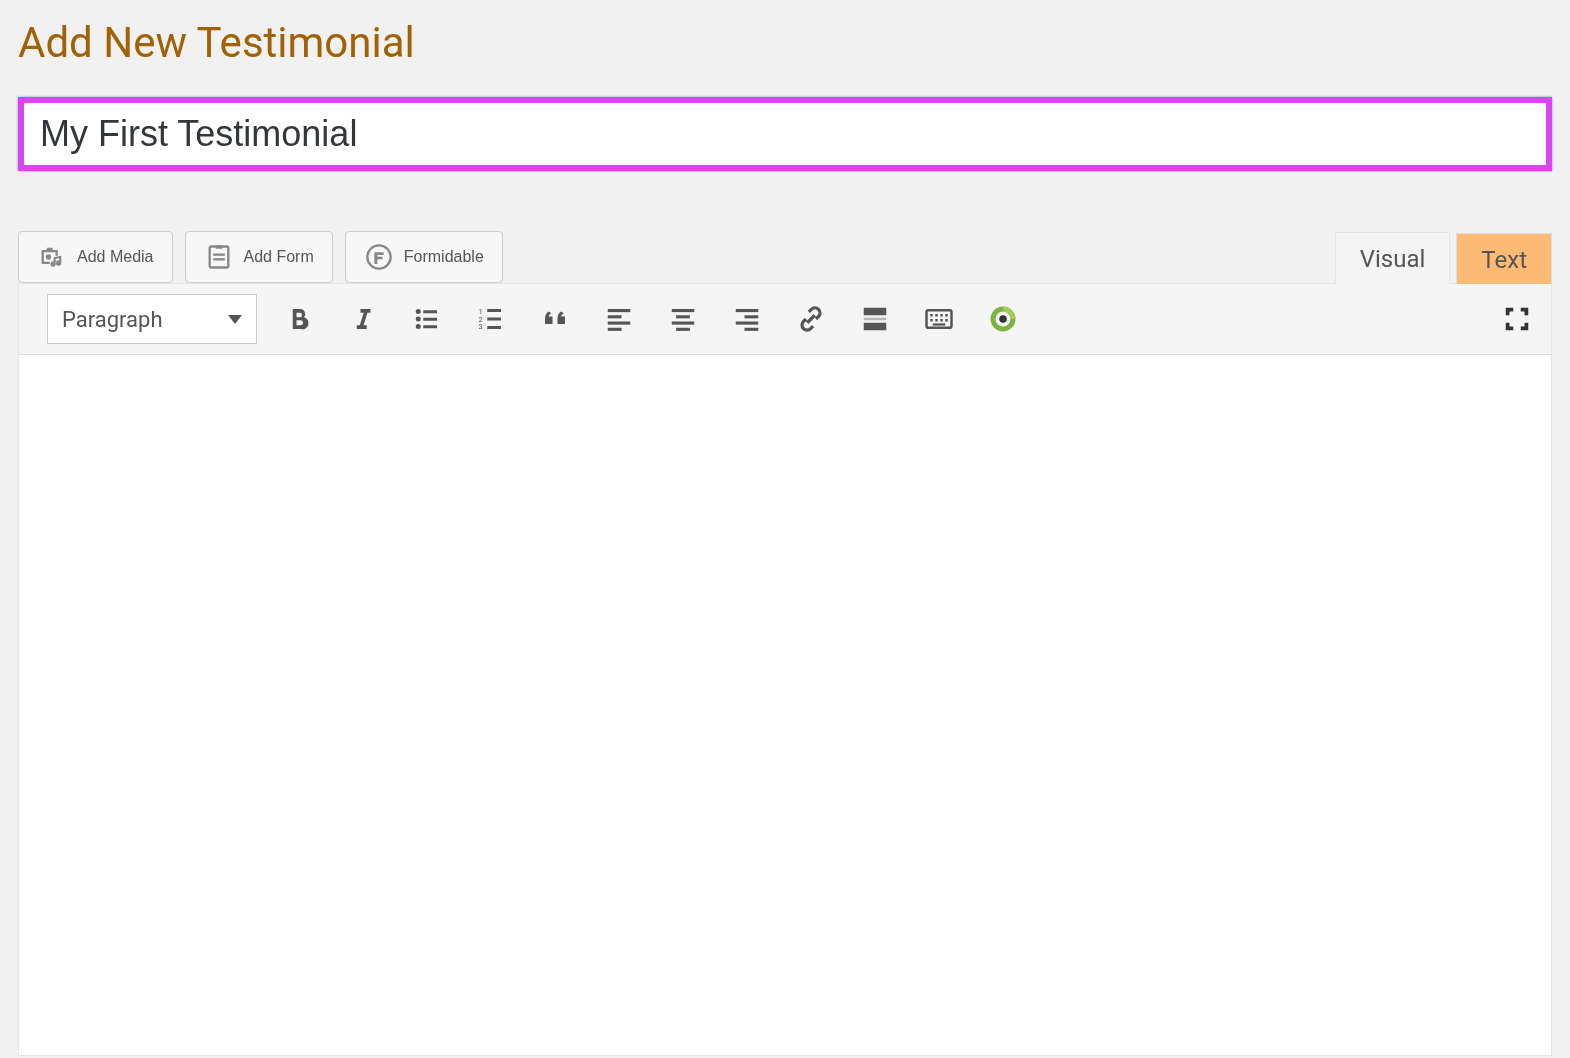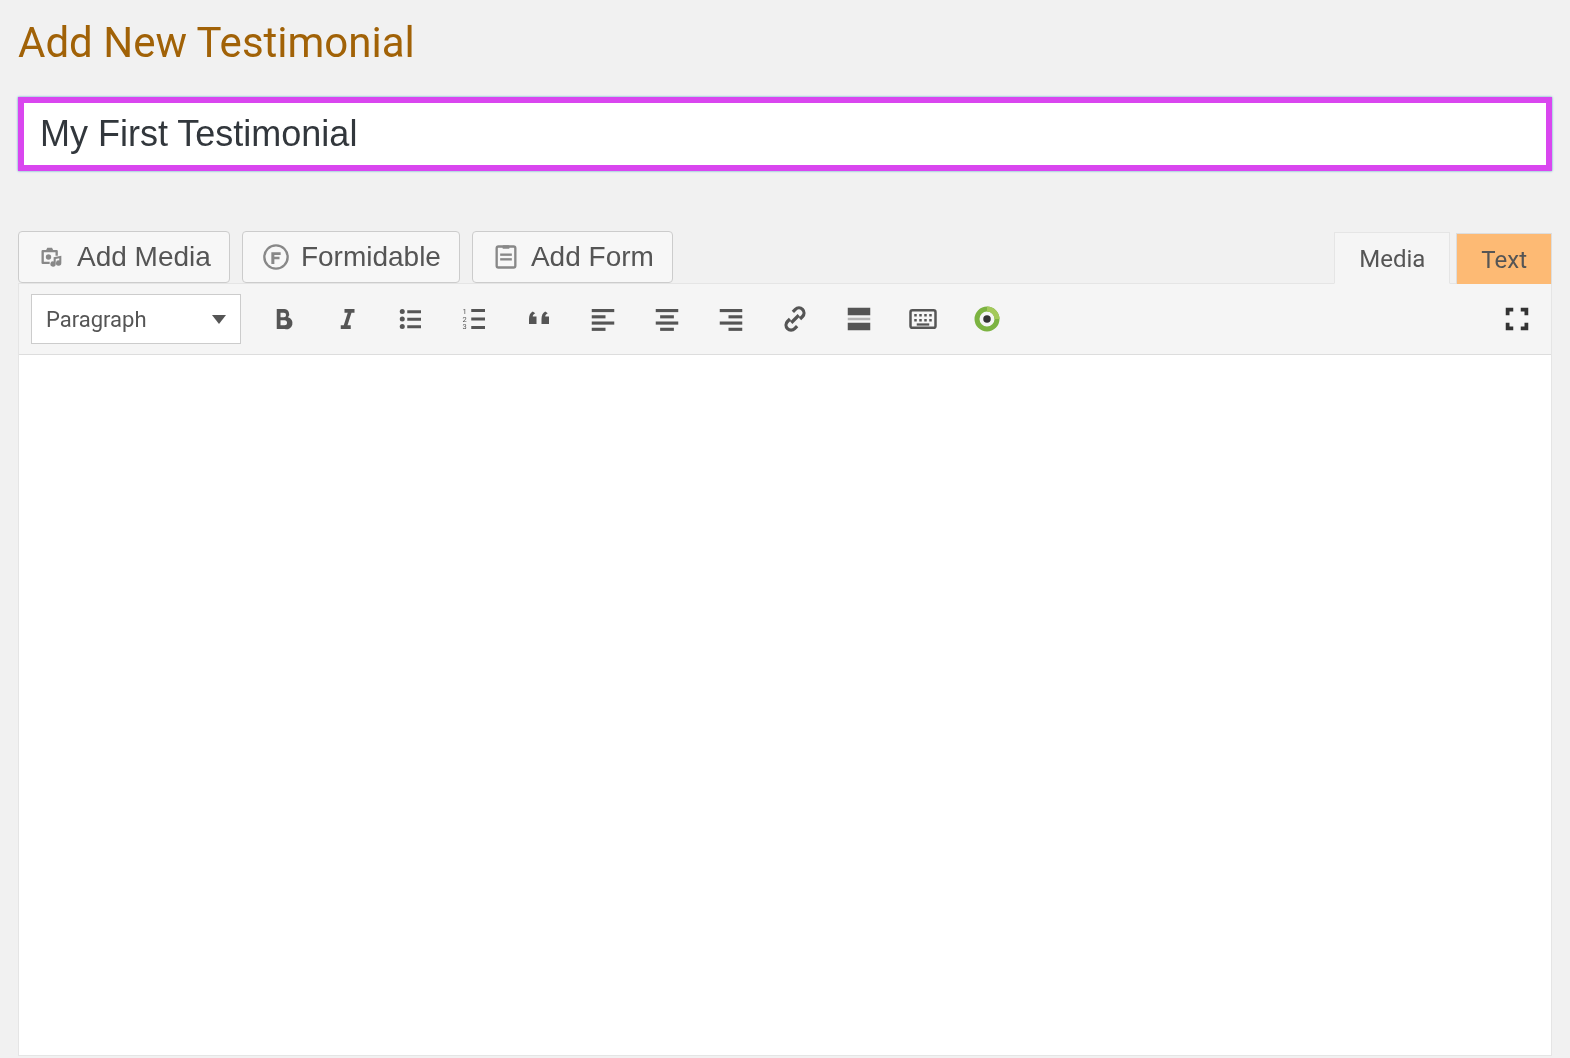--- a/index.html
+++ b/index.html
@@ -43,21 +43,21 @@
     margin-bottom: 0;
   }
   .media-btn {
     display: inline-flex;
     align-items: center;
     gap: 10px;
     background: #f7f7f7;
     border: 1px solid #ccc;
     border-radius: 4px;
     padding: 10px 18px;
-    font-size: 28px;
+    font-size: 16px;
     color: #555;
     cursor: pointer;
     line-height: 1;
     height: 52px;
   }
   .media-btn .icon-slot {
     display: inline-flex;
     align-items: center;
     justify-content: center;
     width: 30px;
@@ -107,20 +107,21 @@
     align-items: center;
     justify-content: space-between;
     background: #fff;
     border: 1px solid #ccc;
     height: 50px;
     min-width: 210px;
     padding: 0 14px;
     font-size: 22px;
     color: #555;
     cursor: pointer;
+    margin-left: 16px;
   }
   .format-select .chev {
     width: 0; height: 0;
     border-left: 7px solid transparent;
     border-right: 7px solid transparent;
     border-top: 9px solid #555;
   }
   .tb-btn {
     width: 44px; height: 44px;
     display: inline-flex;
@@ -159,43 +160,43 @@
           <circle fill="#888" cx="9" cy="12" r="2.3"></circle>
           <path fill="#888" d="M20 11v6.2a2.3 2.3 0 1 1-1.8-2.25V13l-3 .7v4.3a2.3 2.3 0 1 1-1.8-2.25V12.2l6.6-1.2z"></path>
         </svg>
       </span>
       <span>Add Media</span>
     </button>
 
     <button class="media-btn">
       <span class="icon-slot">
         <svg viewBox="0 0 24 24">
-          <circle cx="12" cy="12" r="10" fill="none" stroke="#888" stroke-width="2"></circle>
-          <path fill="#888" d="M8 8h8v2.2H10.6v1.6H15v2.2h-4.4V18H8z"></path>
-        </svg>
-      </span>
-      <span>Formidable</span>
-    </button>
-
-    <button class="media-btn">
-      <span class="icon-slot">
-        <svg viewBox="0 0 24 24">
           <rect x="4" y="3" width="16" height="18" rx="1.5" fill="none" stroke="#888" stroke-width="2"></rect>
           <rect x="9" y="2" width="6" height="3" rx="1" fill="#888"></rect>
           <rect x="7" y="9" width="10" height="2" fill="#888"></rect>
           <rect x="7" y="13" width="10" height="2" fill="#888"></rect>
         </svg>
       </span>
       <span>Add Form</span>
     </button>
 
+    <button class="media-btn">
+      <span class="icon-slot">
+        <svg viewBox="0 0 24 24">
+          <circle cx="12" cy="12" r="10" fill="none" stroke="#888" stroke-width="2"></circle>
+          <path fill="#888" d="M8 8h8v2.2H10.6v1.6H15v2.2h-4.4V18H8z"></path>
+        </svg>
+      </span>
+      <span>Formidable</span>
+    </button>
+
 
     <div class="editor-tabs">
       <div class="editor-tab active">
-        <span>Media</span>
+        <span>Visual</span>
       </div>
       <div class="editor-tab">
         <span>Text</span>
       </div>
     </div>
   </div>
 
   <div class="editor-box">
     <div class="editor-toolbar-row">
 

